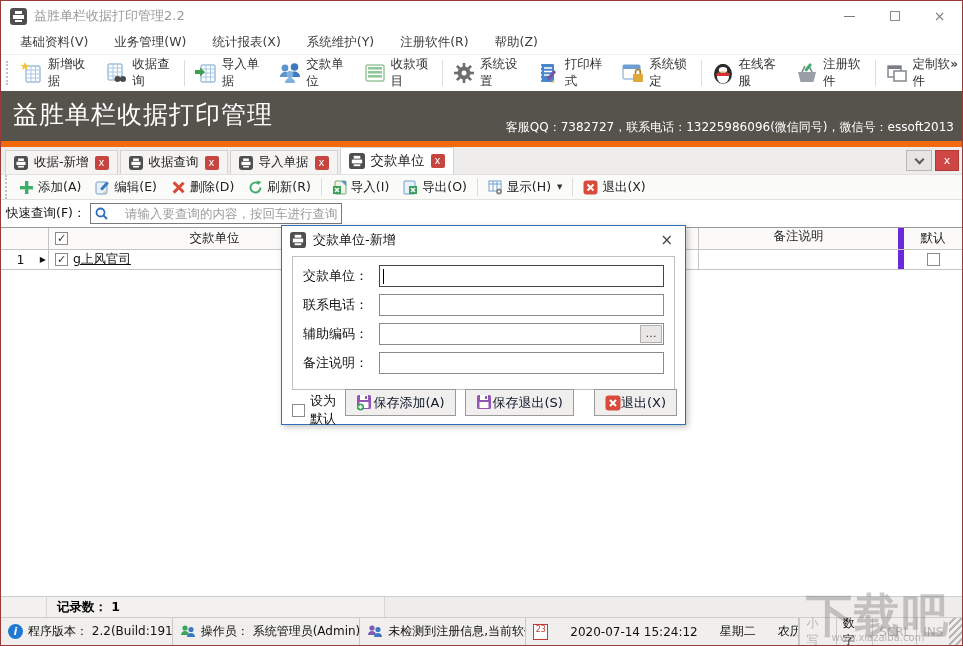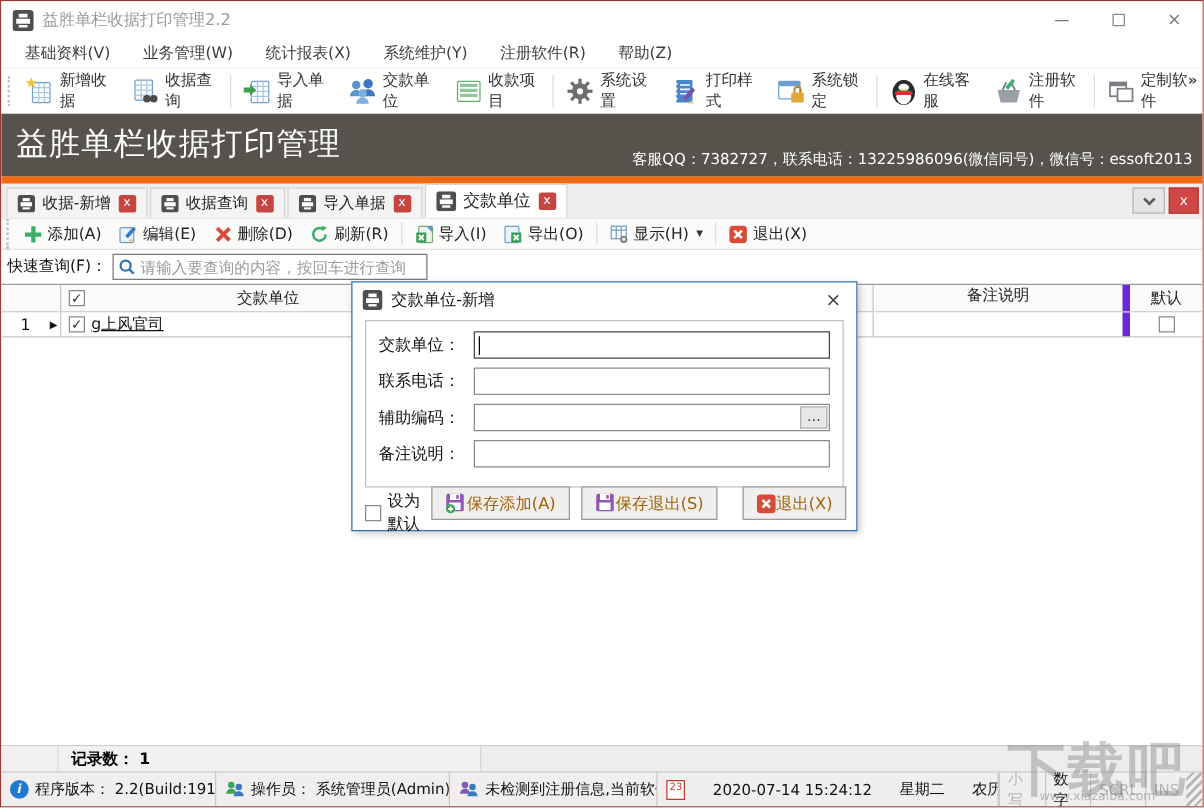--- a/index.html
+++ b/index.html
@@ -46,21 +46,21 @@
   
   .actionbar { height:26px; background:#fbfbfa; border-top:1px solid #e3e1e0; border-bottom:1px solid #e3e1e0;
                display:flex; align-items:center; padding-left:2px; font-size:12.5px; color:#222; flex:0 0 auto; }
   .ab-item { display:flex; align-items:center; gap:4px; padding:0 7px; height:22px; }
   .ab-sep { width:1px; height:18px; background:#dcdcdc; margin:0 3px; }
   .dd-arrow { font-size:7px; color:#333; margin-left:2px; }
 
   
   .searchrow { height:27px; display:flex; align-items:center; background:#fff; padding-left:5px; font-size:12.5px; color:#111; flex:0 0 auto; }
   .search-box { display:flex; align-items:center; width:252px; height:21px; border:1px solid #7a7a7a; margin-left:5px; padding:0 4px; background:#fff; }
-  .search-box input { border:none; outline:none; flex:1; font-size:12.5px; color:#333; font-family:inherit; margin-left:4px; }
+  .search-box input { border:none; outline:none; flex:1; font-size:12.5px; color:#333; font-family:inherit; margin-left:4px;text-align:right; }
   .search-box input::placeholder { color:#9c9c9c; }
 
   
   .content { flex:1; position:relative; background:#fff; border-top:1px solid #9a9a9a; }
   .grid-head { display:flex; height:22px; background:#fbfaf9; border-bottom:1px solid #c6c5c3; font-size:12.5px; color:#222; }
   .grid-row  { display:flex; height:20px; background:#fff; border-bottom:1px solid #c6c5c3; font-size:12.5px; color:#111; }
   .c0 { width:48px; border-right:1px solid #c6c5c3; display:flex; align-items:center; }
   .c1 { width:332px; border-right:1px solid #c6c5c3; position:relative; display:flex; align-items:center; }
   .c2 { width:318px; border-right:1px solid #c6c5c3; }
   .c3 { width:205px; border-right:6px solid #6d28d9; display:flex; align-items:flex-start; justify-content:center; }
@@ -104,21 +104,21 @@
   .dlg-field { display:flex; align-items:center; height:24px; margin-bottom:5px; }
   .dlg-field label { width:76px; font-size:13px; color:#111; }
   .dlg-input { flex:1; height:22px; border:1px solid #8a8a8a; background:#fff; position:relative; display:flex; align-items:center; }
   .dlg-input.focused { border-color:#444; }
   .caret { width:1px; height:15px; background:#000; margin-left:3px; }
   .browse-btn { position:absolute; right:1px; top:1px; bottom:1px; width:22px; background:#e9e7e5; border:1px solid #b3b1af;
                 font-size:11px; line-height:16px; text-align:center; color:#333; }
   .dlg-bottom { position:absolute; left:10px; right:8px; bottom:8px; height:27px; display:flex; align-items:center; }
   .dlg-default { display:flex; align-items:center; gap:5px; font-size:13px; color:#111; flex:1;margin-top:15px; }
   .dlg-btn { display:flex; align-items:center; gap:0; height:27px; padding:0 10px; background:#f1efee; border:1px solid #9a9a9a;
-             font-size:13px; color:#a16207; margin-left:9px; }
+             font-size:13px; color:#0f172a; margin-left:9px; }
   .dlg-btn.exit { margin-left:20px; }
 
   
   .watermark { position:absolute; right:12px; bottom:2px; z-index:30; pointer-events:none; text-align:center; }
   .wm-big { font-size:46px; font-weight:bold; color:rgba(110,110,110,.35); letter-spacing:2px; line-height:46px; }
   .wm-site { font-size:10px; color:rgba(110,110,110,.45); margin-top:-6px; }
 
   svg { display:block; }
 </style>
 </head>

